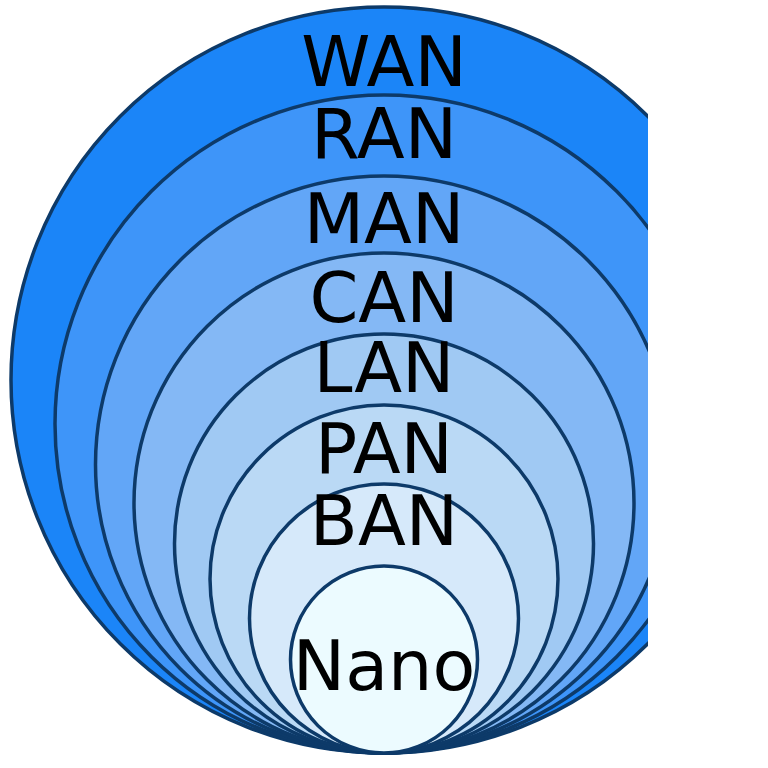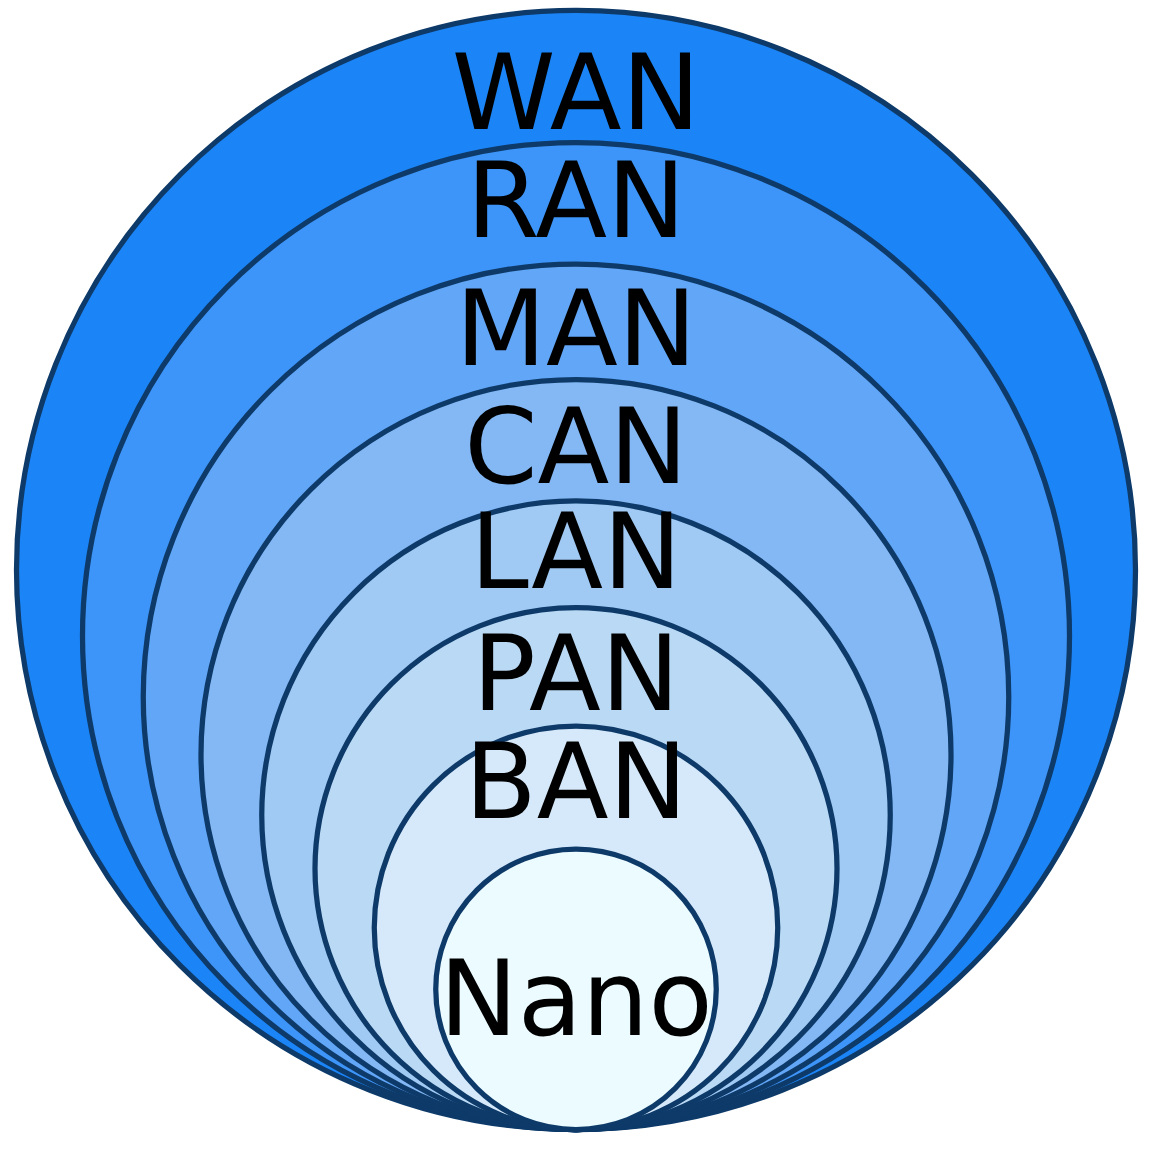--- a/index.html
+++ b/index.html
@@ -2,21 +2,21 @@
 <html><head>
 <meta charset="utf-8">
 <style>
   html, body {
     margin: 0;
     padding: 0;
     background: #ffffff;
   }
   .canvas {
     position: relative;
-    width: 768px;
+    width: 648px;
     height: 768px;
     background: #ffffff;
     overflow: hidden;
   }
   svg text.ring-label {
     font-family: "DejaVu Sans", "Liberation Sans", sans-serif;
     font-size: 70px;
     fill: #000000;
     text-anchor: middle;
   }

